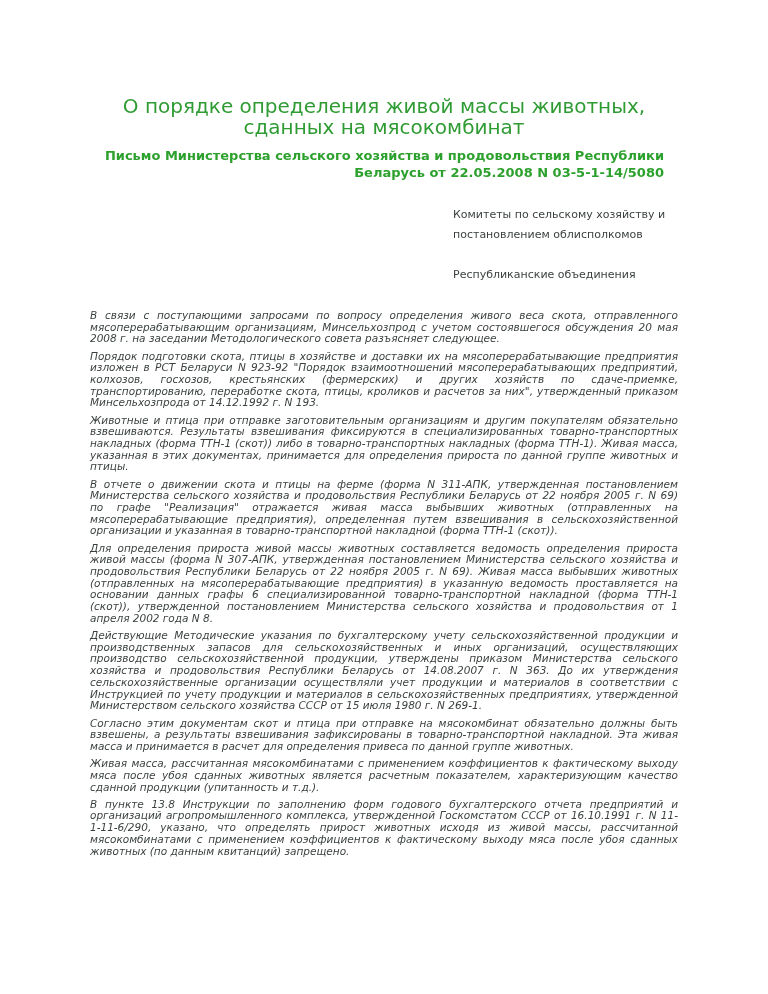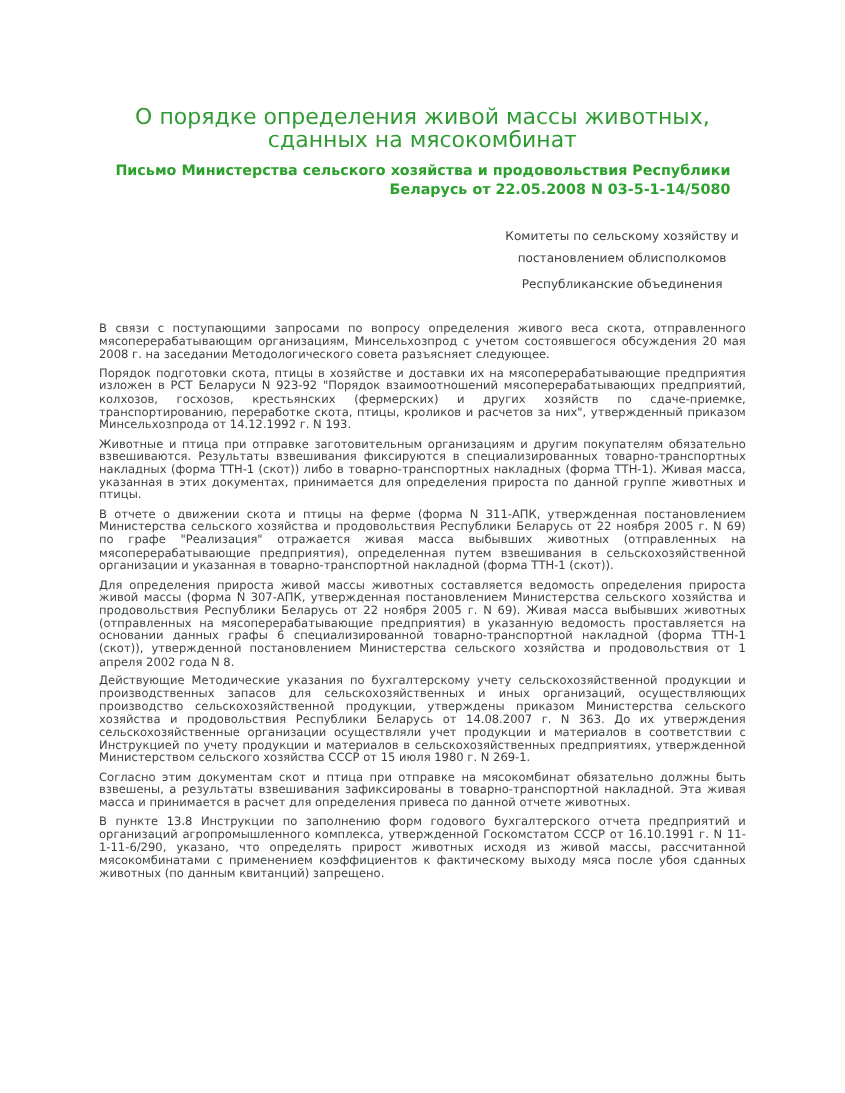--- a/index.html
+++ b/index.html
@@ -44,38 +44,38 @@
     text-align: right;
     color: var(--subtitle-green);
   }
   .addressees {
     margin-top: 24px;
   }
   .addressee-block {
     width: 225px;
     margin-left: auto;
     margin-right: 0;
-    text-align: center;
     font-size: 11px;
     line-height: 20px;
     color: var(--body-text);
     white-space: nowrap;
   }
   .addressee-block + .addressee-block {
-    margin-top: 4px;
+    margin-top: 20px;
   }
   .doc-body {
     margin-top: 25px;
   }
   .doc-body p {
     margin: 0 0 5.5px 0;
     font-size: 10.5px;
     line-height: 11.7px;
     text-align: justify;
     color: var(--body-text);
+    font-style: italic;
   }
 </style>
 </head>
 <body>
 
 <div class="page">
 
   <h1 class="doc-title">О порядке определения живой массы животных, сданных на мясокомбинат</h1>
 
   <h2 class="doc-subtitle">Письмо Министерства сельского хозяйства и продовольствия Республики Беларусь от 22.05.2008 N 03-5-1-14/5080</h2>
@@ -90,17 +90,18 @@
     </div>
   </div>
 
   <div class="doc-body">
     <p>В связи с поступающими запросами по вопросу определения живого веса скота, отправленного мясоперерабатывающим организациям, Минсельхозпрод с учетом состоявшегося обсуждения 20 мая 2008 г. на заседании Методологического совета разъясняет следующее.</p>
     <p>Порядок подготовки скота, птицы в хозяйстве и доставки их на мясоперерабатывающие предприятия изложен в РСТ Беларуси N 923-92 "Порядок взаимоотношений мясоперерабатывающих предприятий, колхозов, госхозов, крестьянских (фермерских) и других хозяйств по сдаче-приемке, транспортированию, переработке скота, птицы, кроликов и расчетов за них", утвержденный приказом Минсельхозпрода от 14.12.1992 г. N 193.</p>
     <p>Животные и птица при отправке заготовительным организациям и другим покупателям обязательно взвешиваются. Результаты взвешивания фиксируются в специализированных товарно-транспортных накладных (форма ТТН-1 (скот)) либо в товарно-транспортных накладных (форма ТТН-1). Живая масса, указанная в этих документах, принимается для определения прироста по данной группе животных и птицы.</p>
     <p>В отчете о движении скота и птицы на ферме (форма N 311-АПК, утвержденная постановлением Министерства сельского хозяйства и продовольствия Республики Беларусь от 22 ноября 2005 г. N 69) по графе "Реализация" отражается живая масса выбывших животных (отправленных на мясоперерабатывающие предприятия), определенная путем взвешивания в сельскохозяйственной организации и указанная в товарно-транспортной накладной (форма ТТН-1 (скот)).</p>
     <p>Для определения прироста живой массы животных составляется ведомость определения прироста живой массы (форма N 307-АПК, утвержденная постановлением Министерства сельского хозяйства и продовольствия Республики Беларусь от 22 ноября 2005 г. N 69). Живая масса выбывших животных (отправленных на мясоперерабатывающие предприятия) в указанную ведомость проставляется на основании данных графы 6 специализированной товарно-транспортной накладной (форма ТТН-1 (скот)), утвержденной постановлением Министерства сельского хозяйства и продовольствия от 1 апреля 2002 года N 8.</p>
     <p>Действующие Методические указания по бухгалтерскому учету сельскохозяйственной продукции и производственных запасов для сельскохозяйственных и иных организаций, осуществляющих производство сельскохозяйственной продукции, утверждены приказом Министерства сельского хозяйства и продовольствия Республики Беларусь от 14.08.2007 г. N 363. До их утверждения сельскохозяйственные организации осуществляли учет продукции и материалов в соответствии с Инструкцией по учету продукции и материалов в сельскохозяйственных предприятиях, утвержденной Министерством сельского хозяйства СССР от 15 июля 1980 г. N 269-1.</p>
-    <p>Согласно этим документам скот и птица при отправке на мясокомбинат обязательно должны быть взвешены, а результаты взвешивания зафиксированы в товарно-транспортной накладной. Эта живая масса и принимается в расчет для определения привеса по данной отчете животных.</p>
+    <p>Согласно этим документам скот и птица при отправке на мясокомбинат обязательно должны быть взвешены, а результаты взвешивания зафиксированы в товарно-транспортной накладной. Эта живая масса и принимается в расчет для определения привеса по данной группе животных.</p>
+    <p>Живая масса, рассчитанная мясокомбинатами с применением коэффициентов к фактическому выходу мяса после убоя сданных животных является расчетным показателем, характеризующим качество сданной продукции (упитанность и т.д.).</p>
     <p>В пункте 13.8 Инструкции по заполнению форм годового бухгалтерского отчета предприятий и организаций агропромышленного комплекса, утвержденной Госкомстатом СССР от 16.10.1991 г. N 11-1-11-6/290, указано, что определять прирост животных исходя из живой массы, рассчитанной мясокомбинатами с применением коэффициентов к фактическому выходу мяса после убоя сданных животных (по данным квитанций) запрещено.</p>
   </div>
 
 </div>
 
 </body></html>

